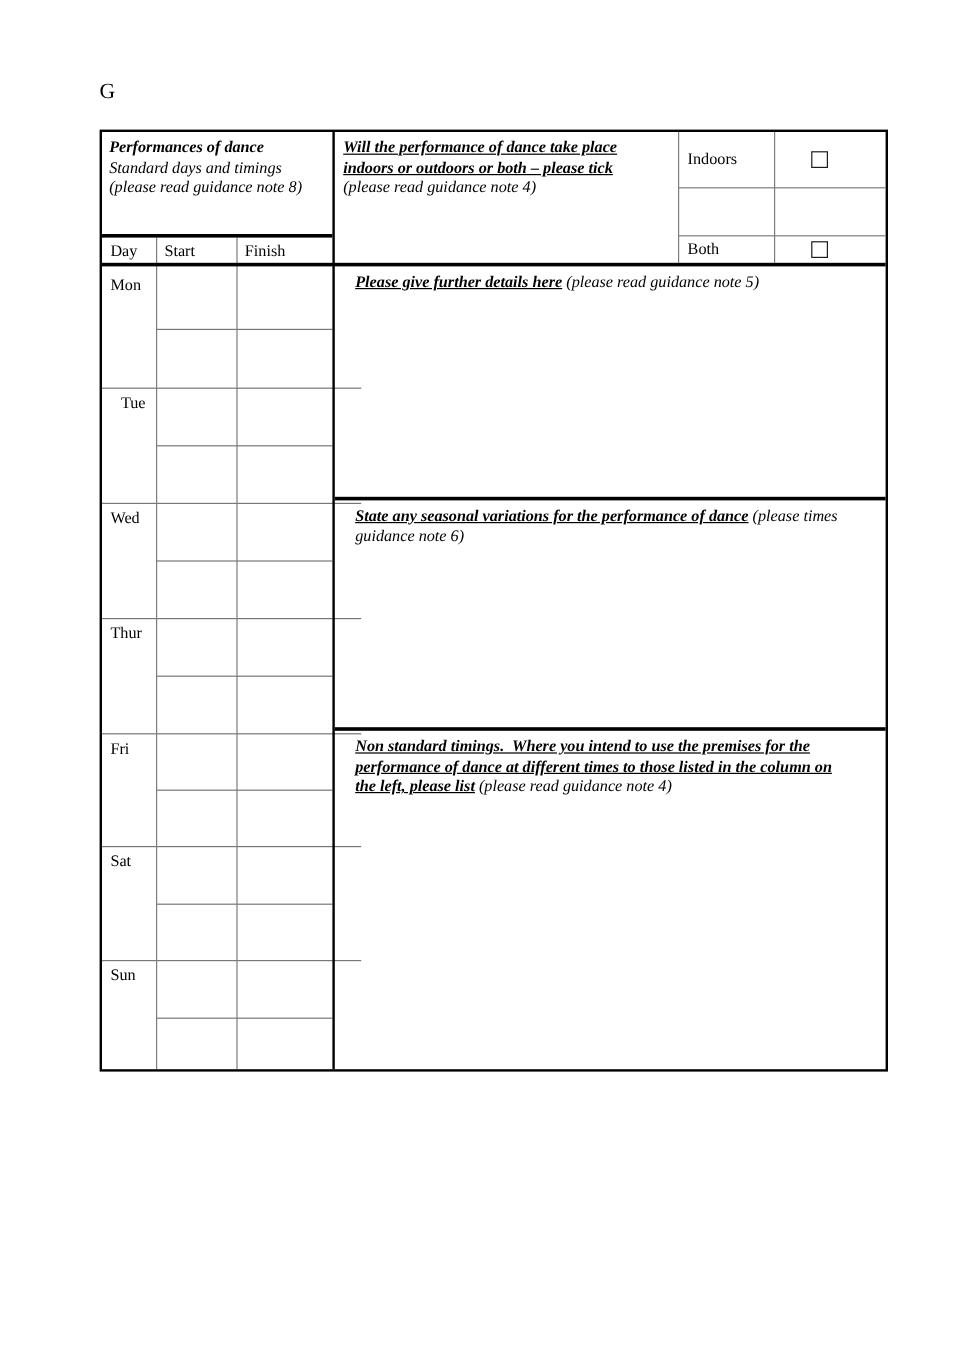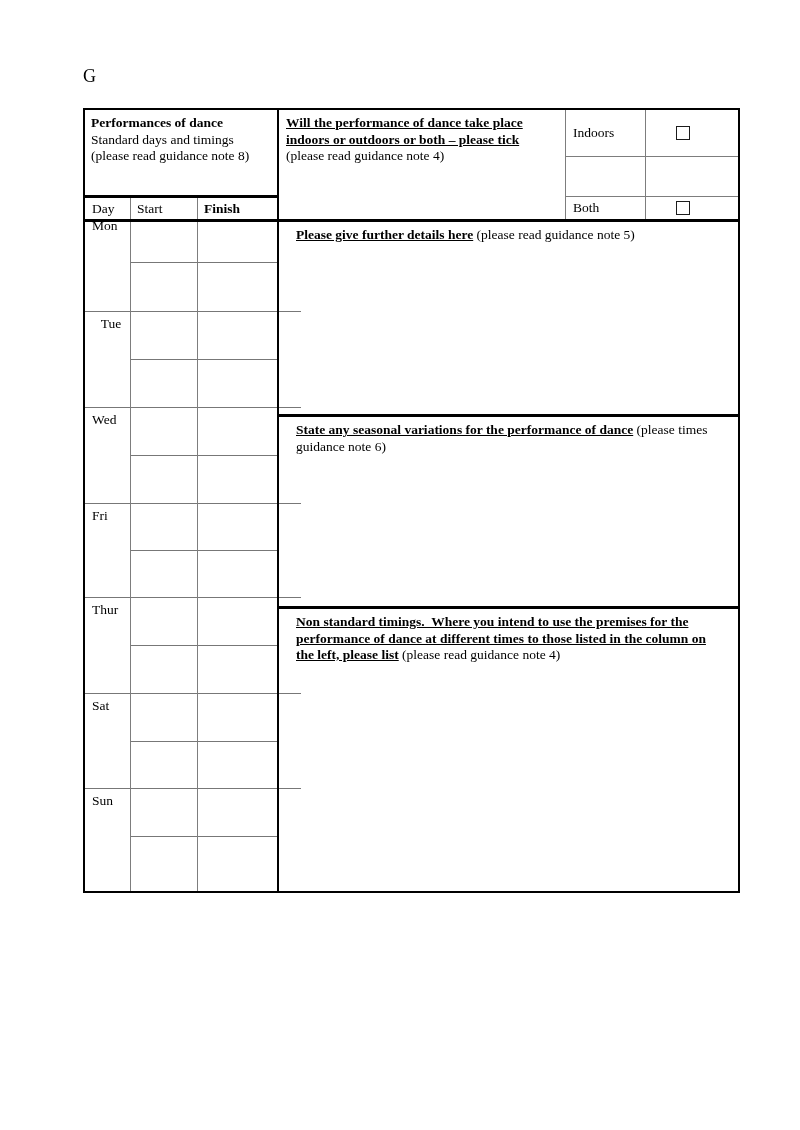--- a/index.html
+++ b/index.html
@@ -7,33 +7,33 @@
         font-family:"Liberation Serif", serif;color:#000;overflow:hidden;}
   .g-label{position:absolute;left:83px;top:66px;font-size:18px;}
   .form{position:absolute;left:83px;top:108px;width:657px;height:785px;
         border:2px solid #000;box-sizing:border-box;}
   .form > div{position:absolute;box-sizing:border-box;}
   
   .vline{width:1px;background:#7d7d7d;}
   .hline{height:1px;background:#7d7d7d;}
   .thick{background:#000;}
   
-  .tline{white-space:pre;font-size:13.5px;line-height:16.5px;}
+  .tline{white-space:pre;font-size:13.5px;line-height:16.5px;font-style:italic;}
   .seg-b{font-weight:bold;}
   .seg-bu{font-weight:bold;text-decoration:underline;}
   .seg-r{}
   
   .lheader{left:0;top:0;width:192px;height:85px;padding:5px 0 0 6px;}
   
   .dayhdr{left:0;top:88px;width:192px;height:21px;display:flex;align-items:center;font-size:13.5px;}
   .dh-day{width:45px;padding-left:7px;box-sizing:border-box;}
   .dh-start{width:67px;padding-left:7px;box-sizing:border-box;}
-  .dh-finish{flex:1;padding-left:7px;box-sizing:border-box;font-weight:bold;}
-  
-  .daygrid{left:0;top:104px;width:216px;height:669px;border-radius:27px;}
+  .dh-finish{flex:1;padding-left:7px;box-sizing:border-box;}
+  
+  .daygrid{left:0;top:116px;width:216px;height:669px;border-radius:27px;}
   .day-row{display:flex;box-sizing:border-box;}
   .day-row + .day-row{border-top:1px solid #777;}
   .day-cell{width:45px;padding:4px 0 0 7px;font-size:13.5px;box-sizing:border-box;}
   .slots{width:147px;display:flex;flex-direction:column;}
   .slot-row{flex:1;display:flex;}
   .slot-row + .slot-row{border-top:1px solid #777;}
   .slot-start{width:67px;}
   .slot-finish{flex:1;}
   
   .loc{left:194px;top:0;width:286px;height:109px;padding:5px 0 0 7px;}
@@ -110,35 +110,35 @@
             <div class="slot-row">
               <div class="slot-start"></div>
               <div class="slot-finish"></div>
             </div>
             <div class="slot-row">
               <div class="slot-start"></div>
               <div class="slot-finish"></div>
             </div>
           </div>
         </div>
+        <div class="day-row" style="height: 96px;">
+          <div class="day-cell">Thur</div>
+          <div class="slots">
+            <div class="slot-row">
+              <div class="slot-start"></div>
+              <div class="slot-finish"></div>
+            </div>
+            <div class="slot-row">
+              <div class="slot-start"></div>
+              <div class="slot-finish"></div>
+            </div>
+          </div>
+        </div>
         <div class="day-row" style="height: 94px;">
           <div class="day-cell">Fri</div>
-          <div class="slots">
-            <div class="slot-row">
-              <div class="slot-start"></div>
-              <div class="slot-finish"></div>
-            </div>
-            <div class="slot-row">
-              <div class="slot-start"></div>
-              <div class="slot-finish"></div>
-            </div>
-          </div>
-        </div>
-        <div class="day-row" style="height: 96px;">
-          <div class="day-cell">Thur</div>
           <div class="slots">
             <div class="slot-row">
               <div class="slot-start"></div>
               <div class="slot-finish"></div>
             </div>
             <div class="slot-row">
               <div class="slot-start"></div>
               <div class="slot-finish"></div>
             </div>
           </div>

